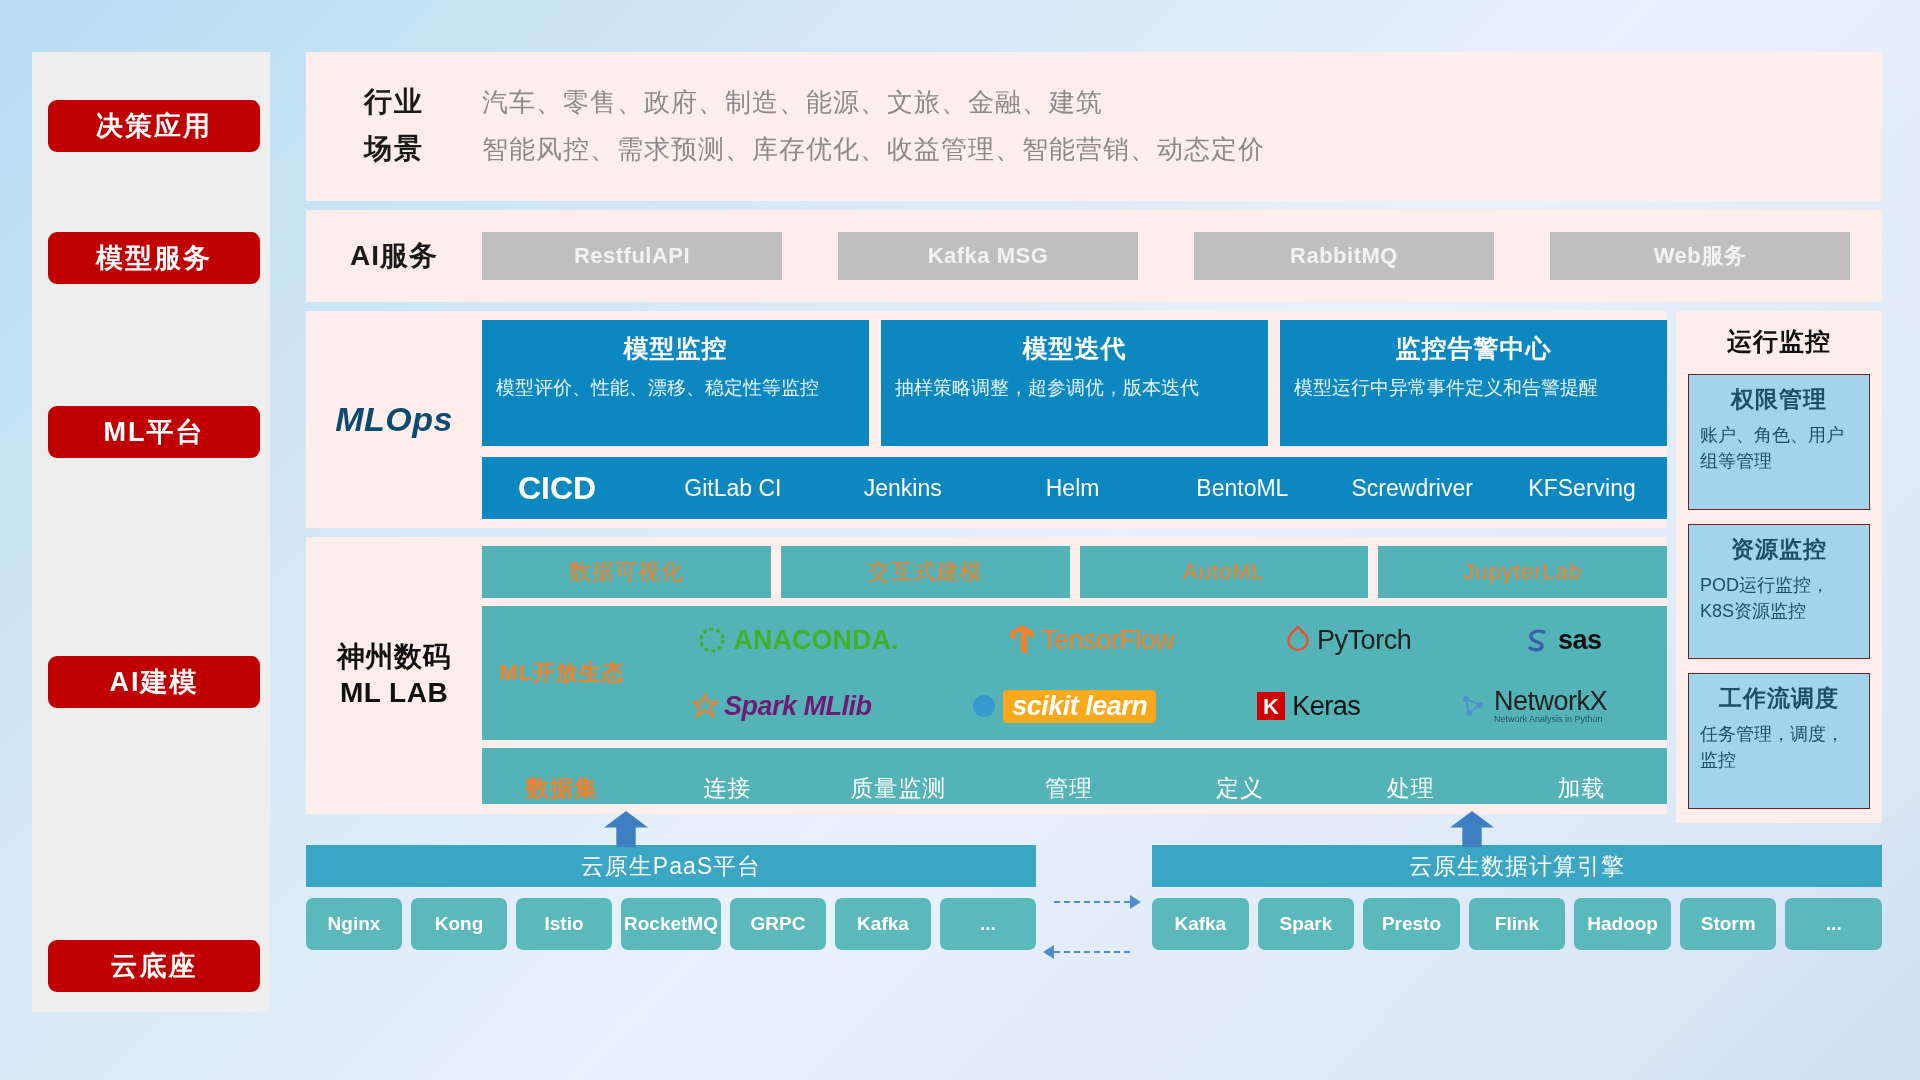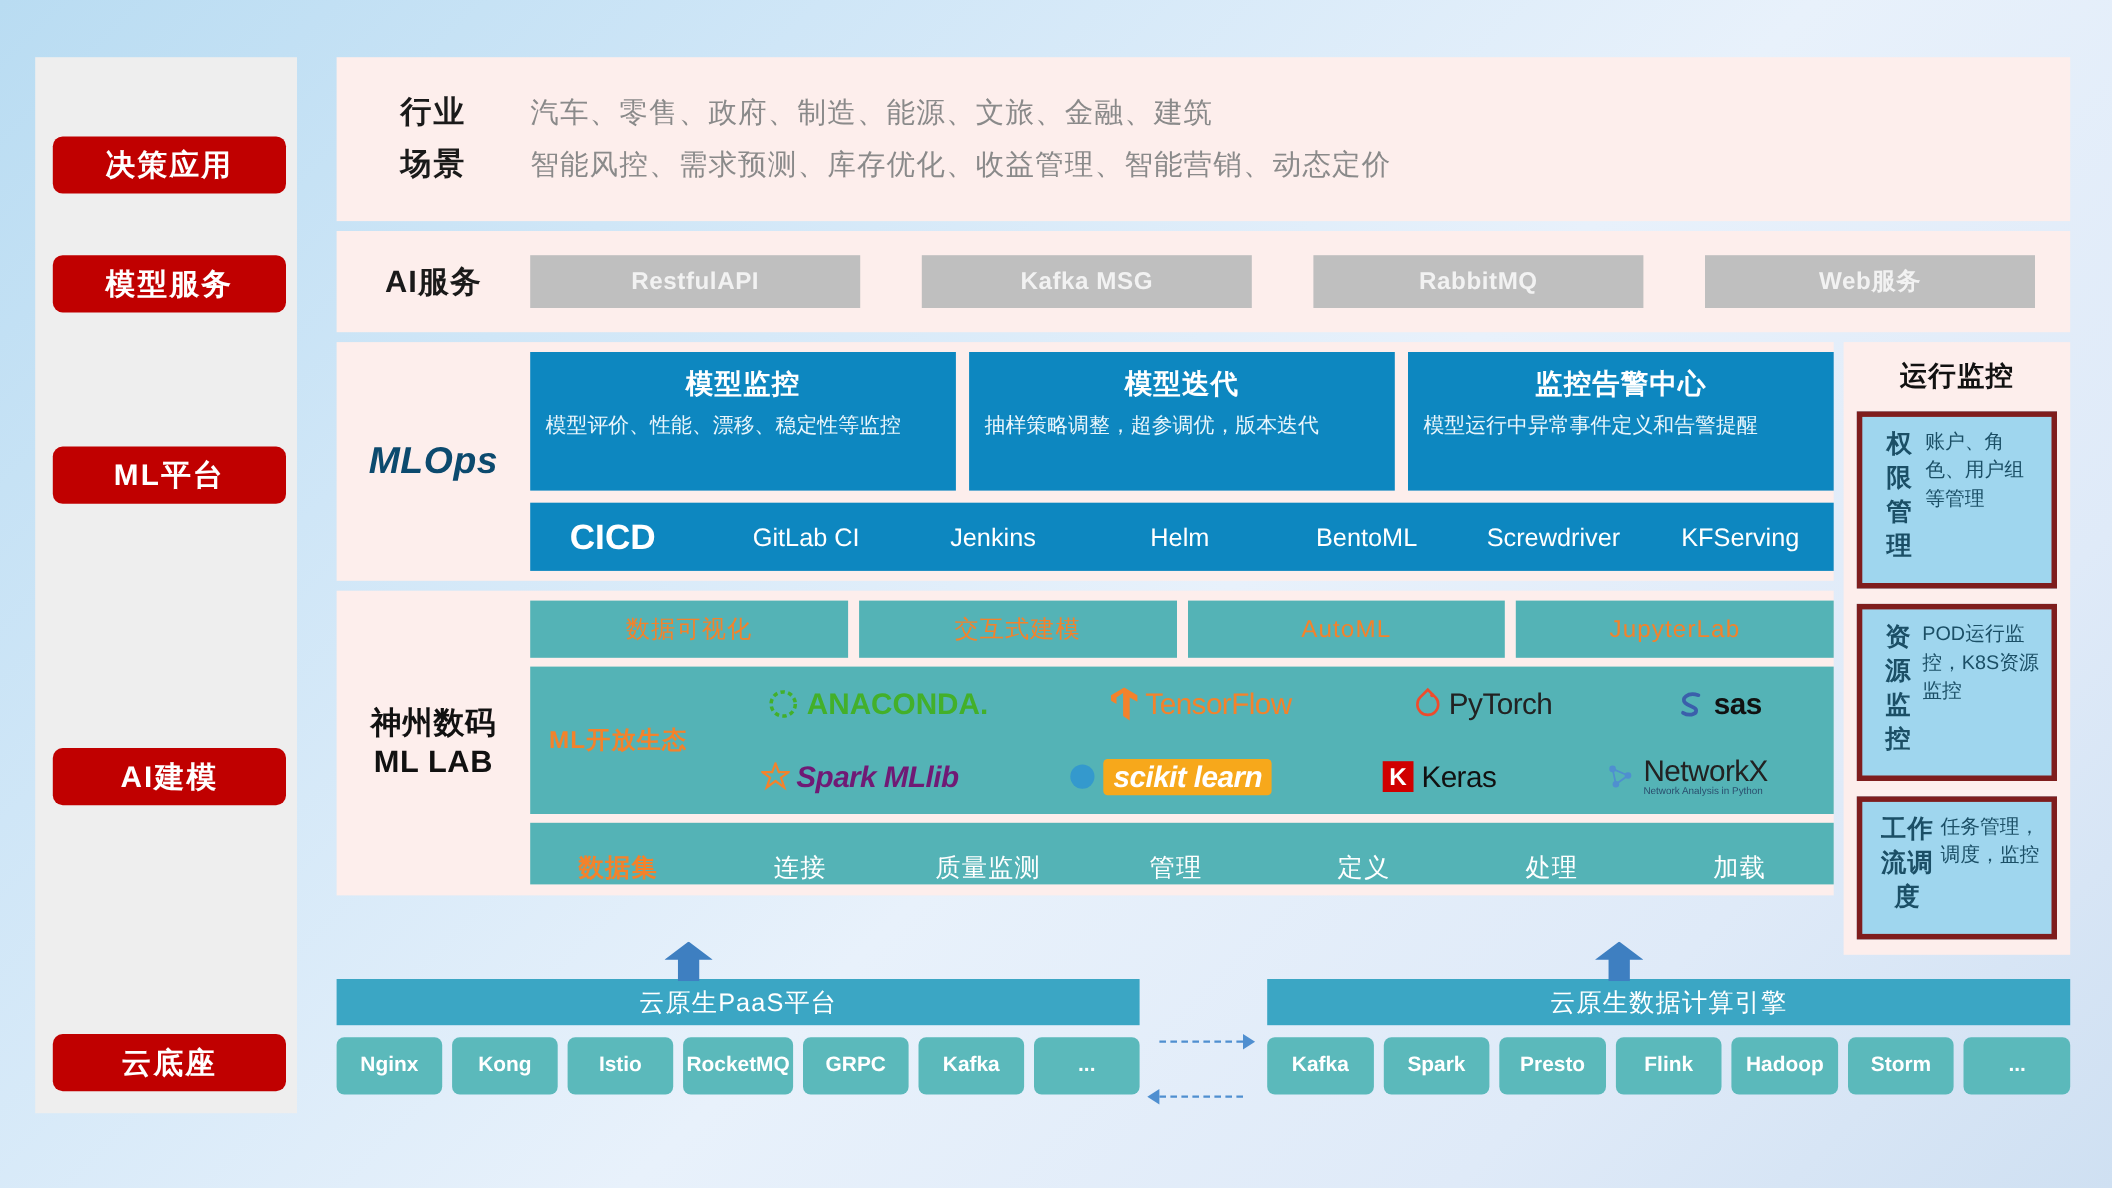--- a/index.html
+++ b/index.html
@@ -21,24 +21,24 @@
     background: #eeeeee;
   }
   .stage-chip {
     position: absolute; left: 48px;
     width: 212px; height: 52px;
     background: #c00000; border-radius: 9px;
     color: #ffffff; font-size: 27px; font-weight: bold;
     display: flex; align-items: center; justify-content: center;
     letter-spacing: 2px;
   }
-  .chip-1 { top: 124px; }
+  .chip-1 { top: 100px; }
   .chip-2 { top: 232px; }
   .chip-3 { top: 406px; }
-  .chip-4 { top: 680px; }
+  .chip-4 { top: 656px; }
   .chip-5 { top: 940px; }
 
   
   .main { position: absolute; left: 306px; top: 52px; width: 1576px; }
 
   .band {
     background: #fdeeec;
     width: 100%;
     margin-bottom: 9px;
     position: relative;
@@ -145,23 +145,23 @@
   
   .ops-col {
     width: 206px; background: #fdeeec;
     padding: 14px 12px; display: flex; flex-direction: column; gap: 14px;
   }
   .ops-title {
     text-align: center; font-size: 25px; font-weight: bold; color: #111;
     letter-spacing: 1px; margin-bottom: 2px;
   }
   .ops-card {
-    background: #9fd6ee; border: 5px solid #7f1d1d;
+    background: #9fd6ee; border: 1px solid #7f1d1d;
     padding: 9px 11px 11px 11px; flex: 1;
-    display: flex; flex-direction: row;
+    display: flex; flex-direction: column;
   }
   .ops-card h5 {
     font-size: 23px; font-weight: bold; color: #1b4f66;
     text-align: center; margin-bottom: 7px; letter-spacing: 1px;
   }
   .ops-card p { font-size: 18px; color: #1b4f66; line-height: 1.45; }
 
   
   .cloud { display: flex; align-items: flex-start; margin-top: 22px; position: relative; }
   .cloud-col { width: 730px; }

